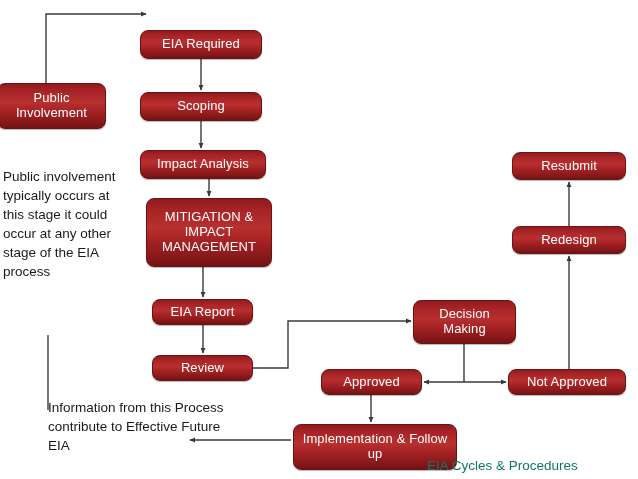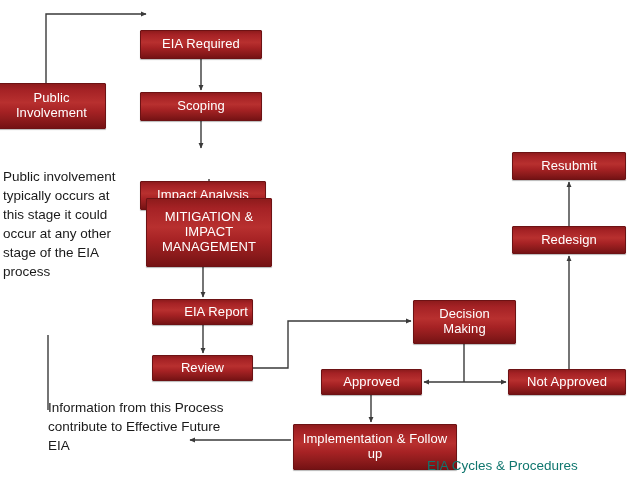--- a/index.html
+++ b/index.html
@@ -22,21 +22,21 @@
     box-sizing: border-box;
     display: flex;
     align-items: center;
     justify-content: center;
     text-align: center;
     color: #ffffff;
     font-size: 13px;
     line-height: 1.15;
     letter-spacing: .1px;
     border: 1px solid #6d1214;
-    border-radius: 1px;
+    border-radius: 8px;
     background: linear-gradient(to bottom,
         #8e1b1c 0%,
         #a52225 14%,
         #b8302f 42%,
         #a62224 62%,
         #8a1a1b 84%,
         #751214 100%);
     box-shadow: 0 1px 1px rgba(0,0,0,0.28);
     padding: 2px 4px;
   }
@@ -116,31 +116,31 @@
   </div>
 
   <div class="node" style="left:140px; top:30px; width:122px; height:29px;">
     <span>EIA Required</span>
   </div>
 
   <div class="node" style="left:140px; top:92px; width:122px; height:29px;">
     <span>Scoping</span>
   </div>
 
-  <div class="node" style="left:140px; top:150px; width:126px; height:29px;margin-top:31px;">
+  <div class="node" style="left:140px; top:150px; width:126px; height:29px;">
     <span>Impact Analysis</span>
   </div>
 
   <div class="node caps" style="left:146px; top:198px; width:126px; height:69px;">
     <span>MITIGATION &amp;
 IMPACT
 MANAGEMENT</span>
   </div>
 
-  <div class="node" style="left:152px; top:299px; width:101px; height:26px;text-align:right;">
+  <div class="node" style="left:152px; top:299px; width:101px; height:26px;">
     <span>EIA Report</span>
   </div>
 
   <div class="node" style="left:152px; top:355px; width:101px; height:26px;">
     <span>Review</span>
   </div>
 
   <div class="node" style="left:413px; top:300px; width:103px; height:44px;align-items:center;">
     <span>Decision
 Making</span>

